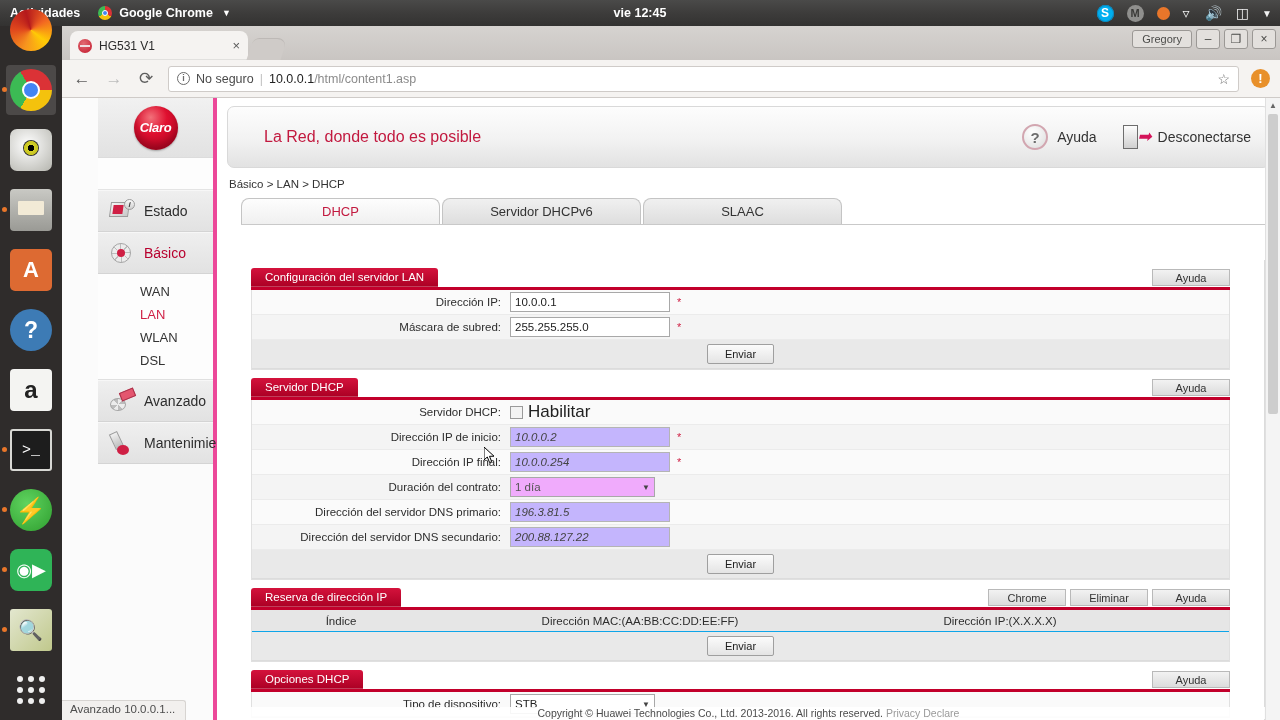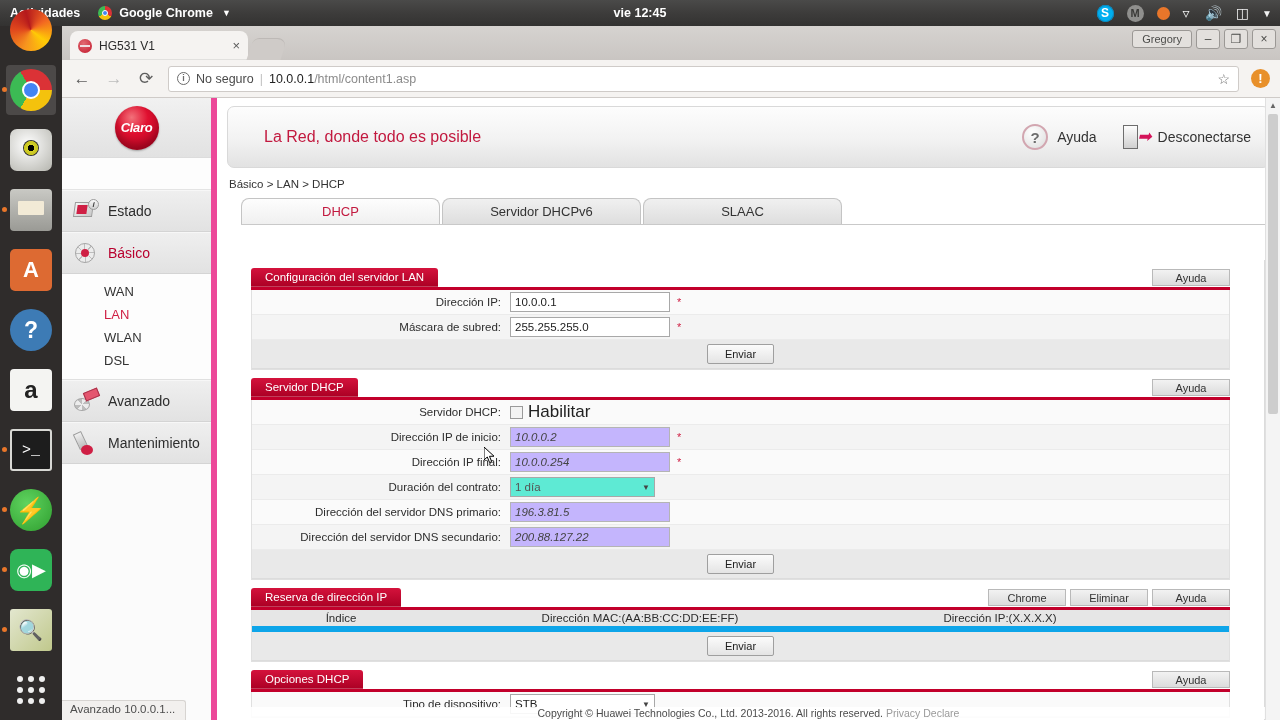--- a/index.html
+++ b/index.html
@@ -134,21 +134,21 @@
      font-weight:bold;font-size:13px; display:flex;align-items:center;justify-content:center;}
 
   
   #page{
     position:relative; height:calc(694px - 34px - 38px);
     background:#ffffff; overflow:hidden;
   }
   #page-inner{ position:absolute; inset:0; display:flex; }
 
   
-  #side{ width:155px; background:#fbfbfb; border-right:6px solid #ec4899; flex:0 0 155px;}
+  #side{ width:155px; background:#fbfbfb; border-right:4px solid #ec4899; flex:0 0 155px;padding-left:36px;}
   #logo-box{
     height:60px; background:linear-gradient(#f1f1f1,#e2e2e2);
     display:flex;align-items:center;justify-content:center;
     border-bottom:1px solid #dcdcdc;
   }
   .claro{
     width:44px;height:44px;border-radius:50%;
     background:radial-gradient(circle at 38% 26%,#f2717a 0%,#e01030 38%,#b3001f 100%);
     box-shadow:inset 0 -6px 9px rgba(0,0,0,.25), 0 1px 2px rgba(0,0,0,.3);
     display:flex;align-items:center;justify-content:center;
@@ -253,31 +253,31 @@
     width:160px; height:20px; border:1px solid #a8a8a8; background:#fff;
     font-size:11.5px; padding:0 4px; color:#222; font-family:"Liberation Sans",sans-serif;
     line-height:18px;
   }
   .txt.dis{ background:#c4b5fd; color:#444; border-color:#b4b4b4;font-style:italic;}
   .req{ color:#cf1f44; margin-left:7px; font-size:11px;}
   .sel{
     width:145px; height:20px; border:1px solid #a8a8a8; background:#fff;
     font-size:11.5px; padding:0 4px; display:flex; align-items:center; color:#222;
   }
-  .sel.dis{ background:#5eead4; color:#555; }
+  .sel.dis{ background:#f0abfc; color:#555; }
   .sel .cv{ margin-left:auto; font-size:8px; color:#444;}
   .chk{ width:13px;height:13px;border:1px solid #9a9a9a; background:#f3f3f3; display:inline-block;
     position:relative; vertical-align:-2px;}
   .chk-lbl{ margin-left:5px; font-size:17px; color:#222;}
   .submit-row{ background:#e9e9e9; display:flex; justify-content:center; padding:4px 0; border-bottom:1px solid #dcdcdc;}
   .btn{
     background:linear-gradient(#fbfbfb,#e4e4e4); border:1px solid #9f9f9f;
     font-size:11px; padding:3px 17px; color:#1c1c1c; border-radius:2px;
   }
-  .thead{ display:flex; background:#e6e6e6; border-bottom:6px solid #0ea5e9; height:22px; align-items:center;}
+  .thead{ display:flex; background:#e6e6e6; border-bottom:1px solid #0ea5e9; height:22px; align-items:center;}
   .thead div{ font-size:11.5px; color:#2d2d2d; text-align:center;}
 
   
   .vscroll{
     position:absolute; right:0; top:0; bottom:0; width:16px;
     background:#f1f1f1; border-left:1px solid #dcdcdc;
   }
   .vscroll .arr{ height:16px; text-align:center; font-size:8px; color:#606060; line-height:16px;
      background:linear-gradient(#f7f7f7,#e6e6e6); border-bottom:1px solid #dcdcdc;}
   .vscroll .arr.bot{ position:absolute; bottom:0; left:0; right:0; border-top:1px solid #dcdcdc; border-bottom:none;}

